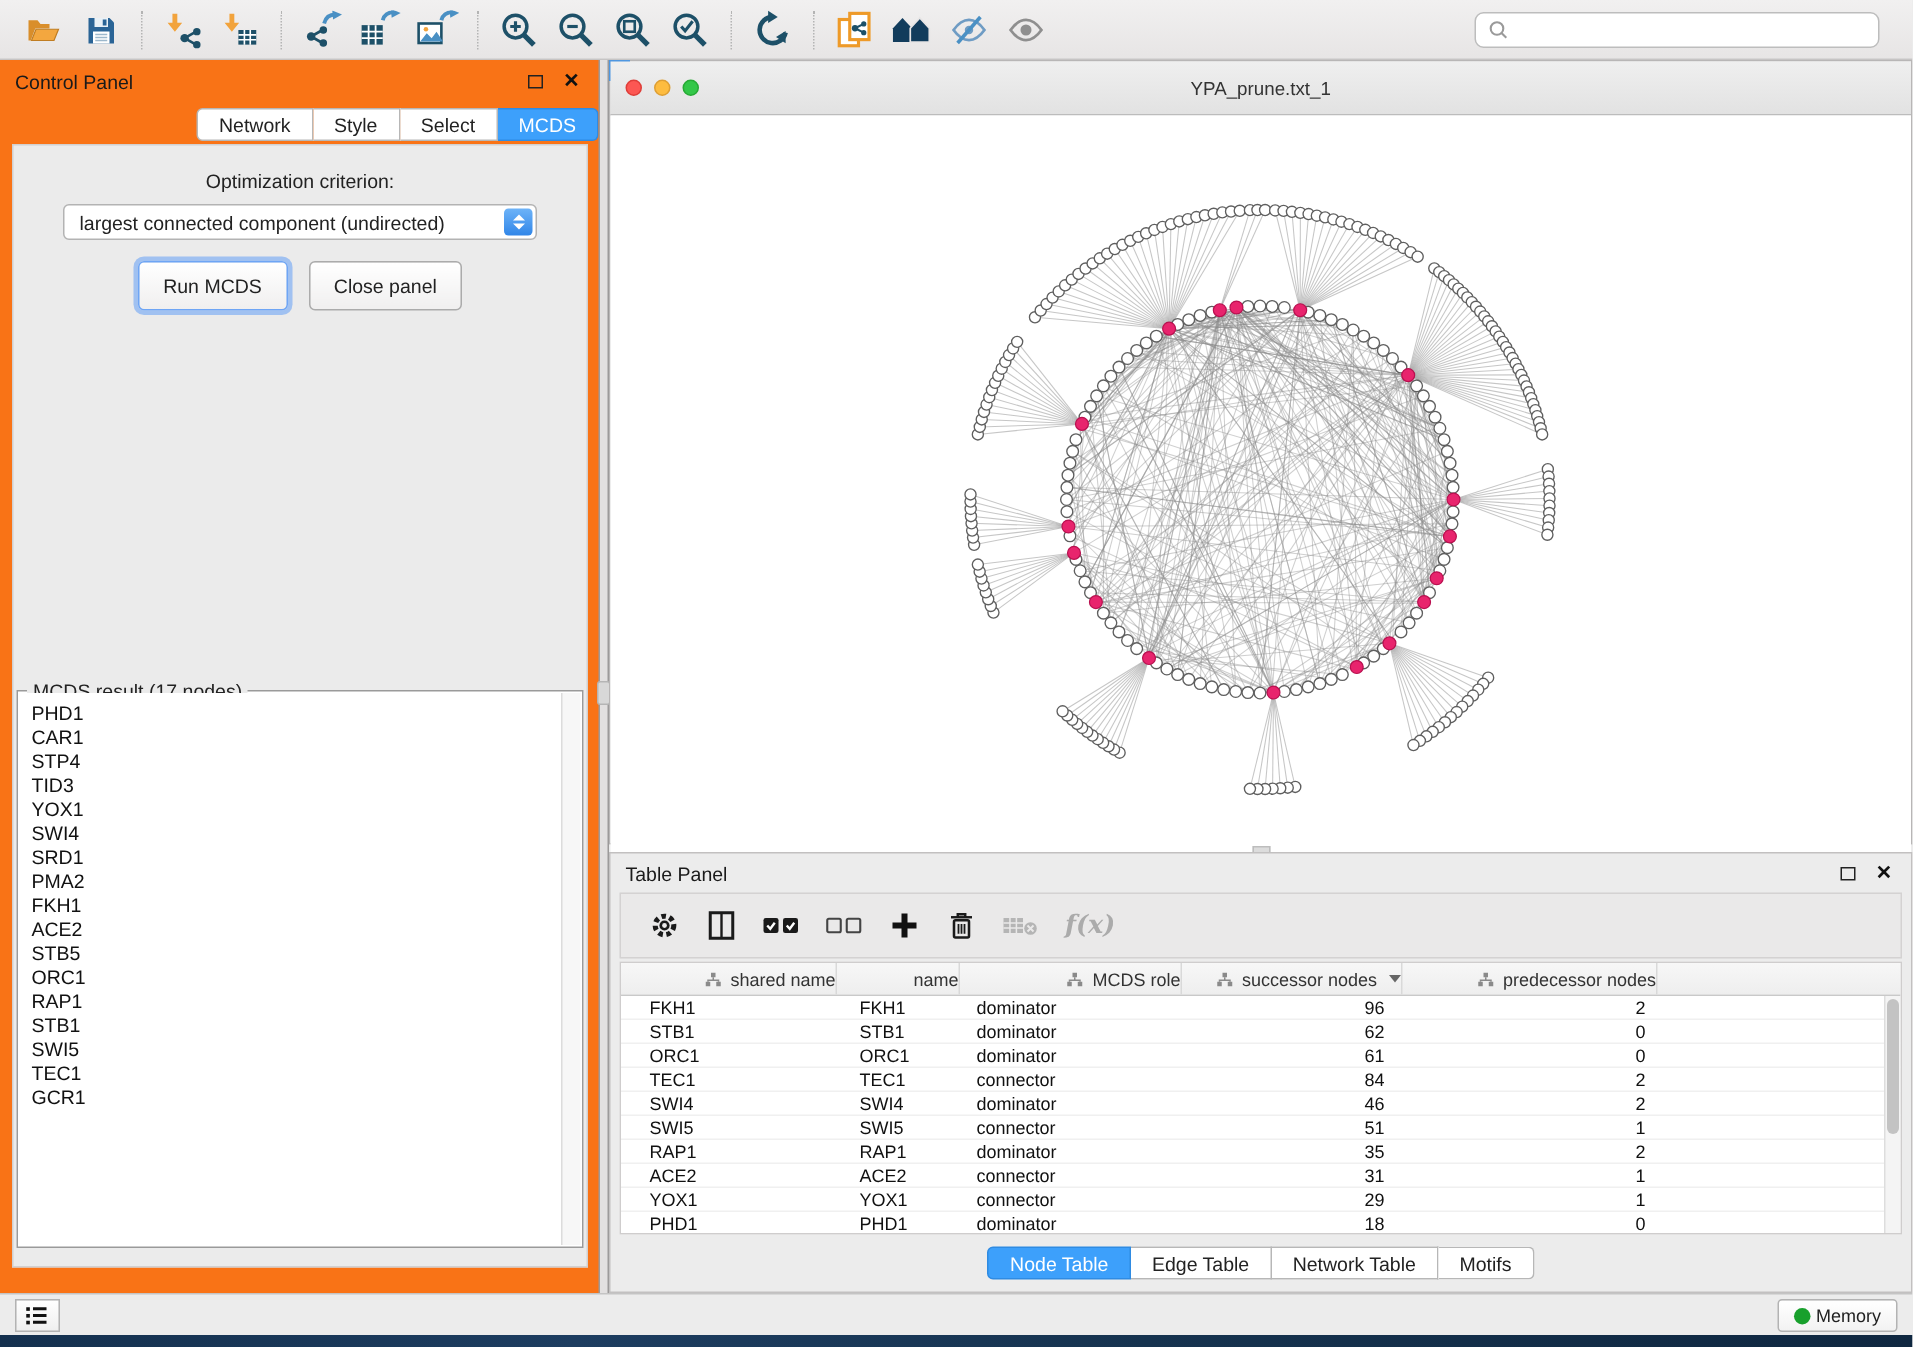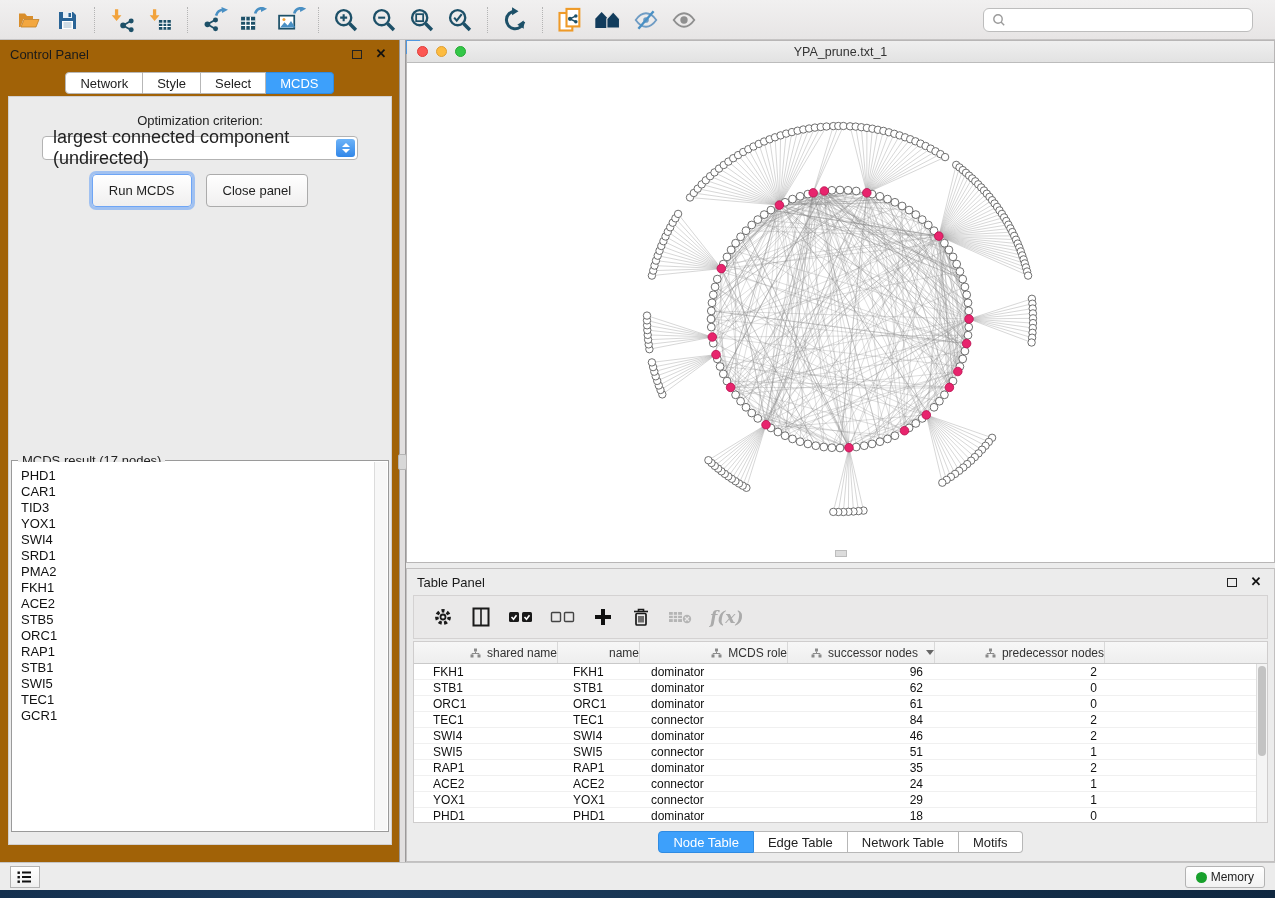--- a/index.html
+++ b/index.html
@@ -12,41 +12,41 @@
     display:flex; align-items:center; padding-left:10px; }
   .tb-icon { width:34px; height:30px; display:flex; align-items:center; justify-content:center; margin:0 2px; }
   .tb-sep { width:1px; height:26px; border-left:1px dotted #b4b4b4; margin:0 8px; }
   #search-wrap { position:absolute; right:22px; top:8px; }
   #search-box { width:270px; height:24px; border:1px solid #bdbdbd; border-radius:6px; background:#fff;
     display:flex; align-items:center; padding-left:7px; color:#999; }
   #search-box input { border:none; outline:none; flex:1; height:20px; font-size:12px; background:transparent; }
 
   
   #control-panel { position:absolute; left:0; top:40px; width:400px; height:822px;
-    background:#a16207; border-right:1px solid #9c9a9a; }
+    background:#f97316; border-right:1px solid #9c9a9a; }
   .panel-header { height:28px; display:flex; align-items:center; padding:0 10px; }
   .panel-title { font-size:13px; color:#1a1a1a; }
   .panel-header .spacer { flex:1; }
   .win-btn { width:16px; height:16px; display:flex; align-items:center; justify-content:center; margin-left:8px; }
   .float-glyph { width:10px; height:9px; border:1.4px solid #222; }
   .close-glyph { font-size:13px; font-weight:bold; color:#111; line-height:10px; }
 
-  #cp-tabs { position:absolute; left:0; top:32px; width:100%; display:flex; justify-content:center; }
+  #cp-tabs { position:absolute; left:0; top:32px; width:100%; display:flex; justify-content:flex-end; }
   .seg-tab { height:22px; padding:0 14px; background:#fff; border:1px solid #b7b7b7; border-left:none;
     font-size:13px; display:flex; align-items:center; color:#222; }
   .seg-tab:first-child { border-left:1px solid #b7b7b7; border-radius:4px 0 0 4px; }
   .seg-tab:last-child { border-radius:0 4px 4px 0; }
   .seg-tab.active { background:#3da0fb; border-color:#2f8be2; color:#fff; }
 
   #cp-body { position:absolute; left:8px; top:56px; width:384px; height:749px;
     background:#ebebeb; border:1px solid #d2d0d0; }
   #opt-label { text-align:center; margin-top:16px; font-size:13px; }
   #opt-select { position:relative; margin:8px auto 0; width:316px; height:24px; background:#fff;
     border:1px solid #b3b3b3; border-radius:4px; display:flex; align-items:center;
-    padding-left:10px; font-size:18px; }
+    padding-left:10px; font-size:13px; }
   #opt-stepper { position:absolute; right:2px; top:2px; width:19px; height:18px; border-radius:3px;
     background:linear-gradient(#6db3f8,#3186e8); display:flex; flex-direction:column; align-items:center; justify-content:center; }
   #opt-stepper .tri-up { width:0; height:0; border-left:4px solid transparent; border-right:4px solid transparent; border-bottom:4px solid #fff; margin-bottom:2px; }
   #opt-stepper .tri-dn { width:0; height:0; border-left:4px solid transparent; border-right:4px solid transparent; border-top:4px solid #fff; }
   #cp-buttons { display:flex; justify-content:center; gap:14px; margin-top:14px; }
   .mac-btn { height:33px; padding:0 16px; background:linear-gradient(#ffffff,#f0efef); border:1px solid #ababab;
     border-radius:4px; font-size:13px; display:flex; align-items:center; }
   .mac-btn.focused { box-shadow:0 0 0 3px rgba(110,165,245,.6); border-color:#6ea5f5; }
 
   #mcds-group { position:absolute; left:2px; top:363px; width:378px; height:372px;
@@ -57,21 +57,21 @@
   #mcds-list .list-item { font-size:13px; line-height:16px; color:#111; }
   #mcds-scroll { position:absolute; top:1px; right:1px; bottom:1px; width:13px; background:#f7f7f7; border-left:1px solid #dcdcdc; }
 
   
   #v-splitter { position:absolute; left:400px; top:40px; width:6px; height:822px; background:#e2e0e0; border-right:1px solid #9c9a9a; }
   #v-handle { position:absolute; left:-2px; top:414px; width:9px; height:16px; background:#d8d8d8; border:1px solid #b5b5b5; border-radius:2px; }
   #h-handle { position:absolute; left:428px; bottom:2px; width:12px; height:7px; background:#dcdcdc; border:1px solid #bdbdbd; }
 
   
   #network-panel { position:absolute; left:406px; top:40px; width:869px; height:523px; background:#fff; border:1px solid #b8b6b6; }
-  #net-titlebar { height:22px; background:linear-gradient(#efefef,#e2e2e2); border-bottom:1px solid #bcbcbc;
+  #net-titlebar { height:36px; background:linear-gradient(#efefef,#e2e2e2); border-bottom:1px solid #bcbcbc;
     display:flex; align-items:center; position:relative; }
   .traffic { width:11px; height:11px; border-radius:50%; margin-left:8px; }
   .t-red { background:#fc5753; border:1px solid #df3e39; margin-left:10px; }
   .t-yellow { background:#fdbc40; border:1px solid #de9f34; }
   .t-green { background:#33c748; border:1px solid #27aa35; }
   #net-title { position:absolute; left:0; right:0; text-align:center; font-size:12.5px; color:#333; }
   #focus-corner { position:absolute; left:-1px; top:-1px; width:14px; height:14px; border-left:3px solid #4f97e0; border-top:3px solid #4f97e0; }
   #net-canvas { position:relative; width:867px; height:496px; background:#fff; overflow:hidden; }
 
   
@@ -286,20 +286,21 @@
     </div>
     <div id="cp-buttons">
       <div class="mac-btn focused">Run MCDS</div>
       <div class="mac-btn">Close panel</div>
     </div>
     <div id="mcds-group">
       <div id="mcds-legend">MCDS result (17 nodes)</div>
       <div id="mcds-list">
           <div class="list-item">PHD1</div>
           <div class="list-item">CAR1</div>
+          <div class="list-item">STP4</div>
           <div class="list-item">TID3</div>
           <div class="list-item">YOX1</div>
           <div class="list-item">SWI4</div>
           <div class="list-item">SRD1</div>
           <div class="list-item">PMA2</div>
           <div class="list-item">FKH1</div>
           <div class="list-item">ACE2</div>
           <div class="list-item">STB5</div>
           <div class="list-item">ORC1</div>
           <div class="list-item">RAP1</div>
@@ -1269,21 +1270,21 @@
           <div class="t-cell c1">RAP1</div>
           <div class="t-cell c2">dominator</div>
           <div class="t-cell c3">35</div>
           <div class="t-cell c4">2</div>
           <div class="t-cell"></div>
         </div>
         <div class="t-row t-grid">
           <div class="t-cell c0">ACE2</div>
           <div class="t-cell c1">ACE2</div>
           <div class="t-cell c2">connector</div>
-          <div class="t-cell c3">24</div>
+          <div class="t-cell c3">31</div>
           <div class="t-cell c4">1</div>
           <div class="t-cell"></div>
         </div>
         <div class="t-row t-grid">
           <div class="t-cell c0">YOX1</div>
           <div class="t-cell c1">YOX1</div>
           <div class="t-cell c2">connector</div>
           <div class="t-cell c3">29</div>
           <div class="t-cell c4">1</div>
           <div class="t-cell"></div>

